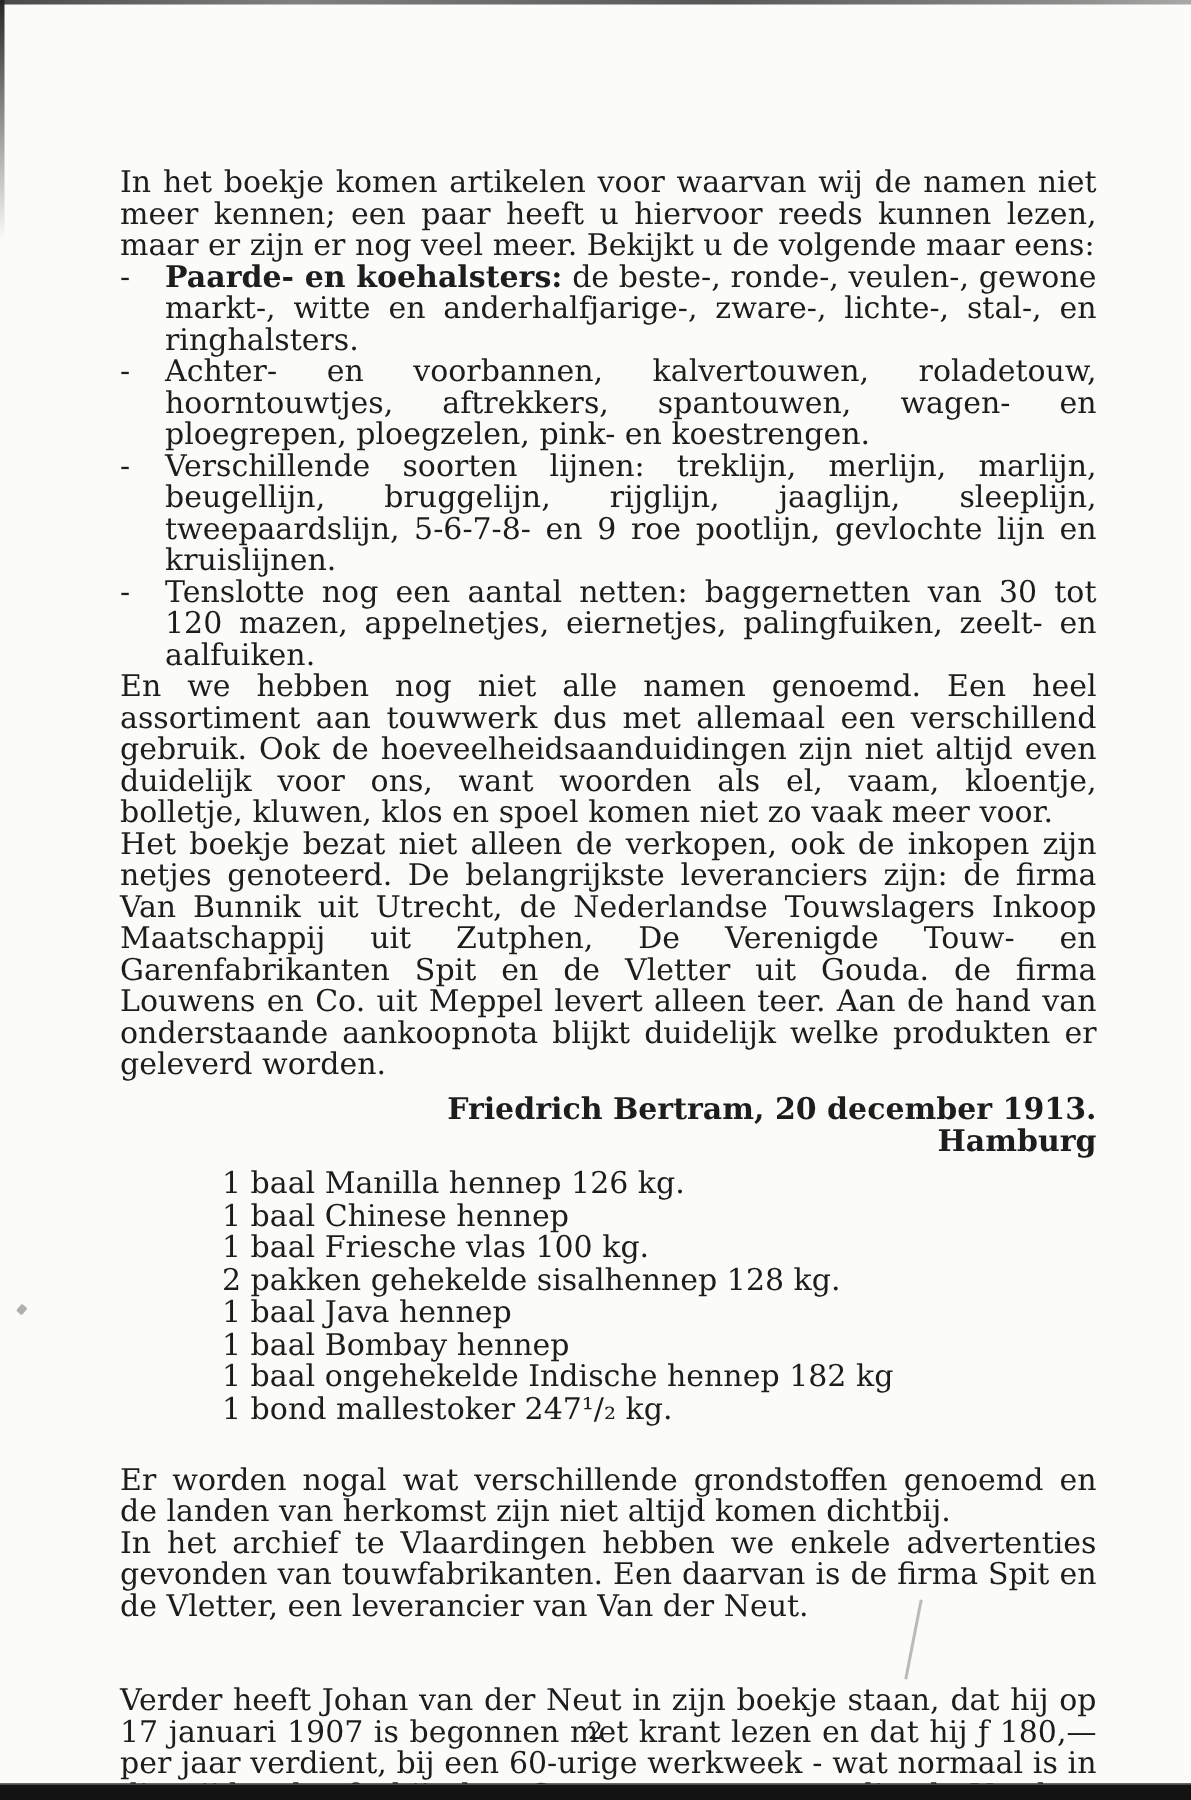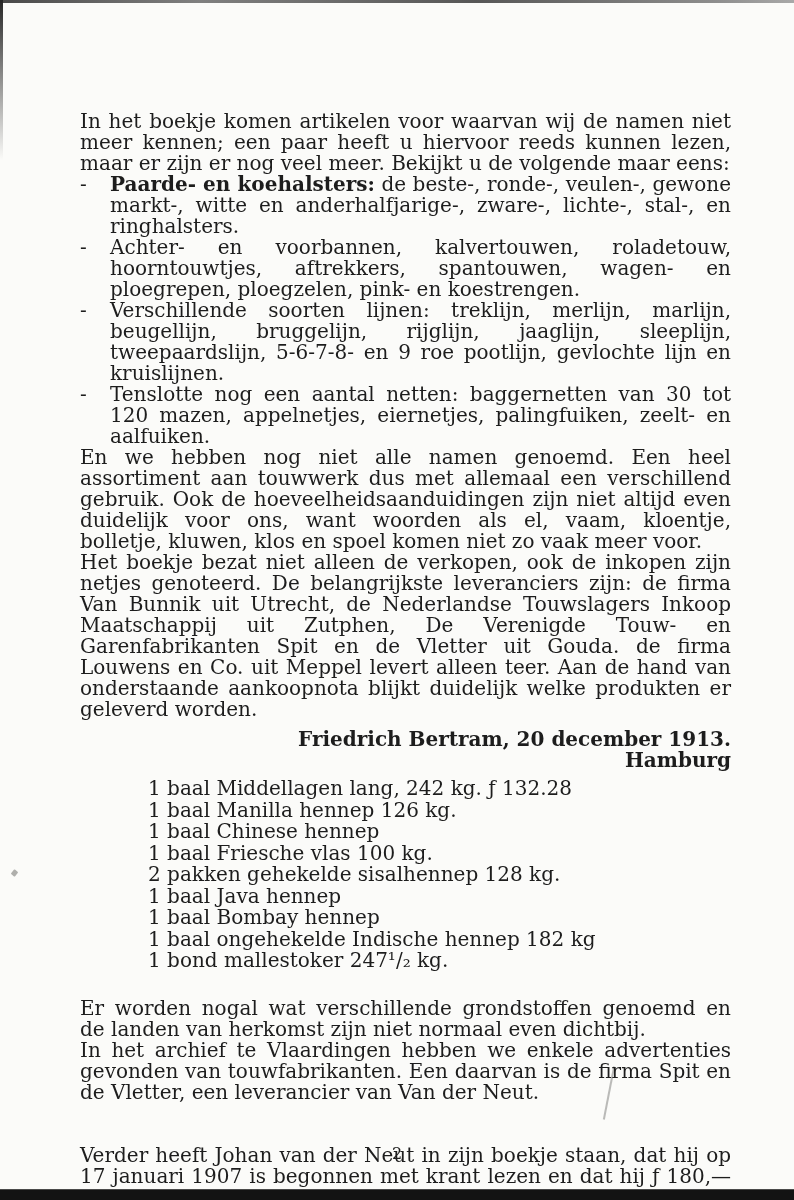--- a/index.html
+++ b/index.html
@@ -104,32 +104,31 @@
     <p class="para">En we hebben nog niet alle namen genoemd. Een heel assortiment aan touwwerk dus met allemaal een verschillend gebruik. Ook de hoeveelheidsaanduidingen zijn niet altijd even duidelijk voor ons, want woorden als el, vaam, kloentje, bolletje, kluwen, klos en spoel komen niet zo vaak meer voor.</p>
 
     <p class="para">Het boekje bezat niet alleen de verkopen, ook de inkopen zijn netjes genoteerd. De belangrijkste leveranciers zijn: de firma Van Bunnik uit Utrecht, de Nederlandse Touwslagers Inkoop Maatschappij uit Zutphen, De Verenigde Touw- en Garenfabrikanten Spit en de Vletter uit Gouda. de firma Louwens en Co. uit Meppel levert alleen teer. Aan de hand van onderstaande aankoopnota blijkt duidelijk welke produkten er geleverd worden.</p>
 
     <div class="heading-block">
       <div>Friedrich Bertram, 20 december 1913.</div>
       <div>Hamburg</div>
     </div>
 
     <div class="invoice-list">
-      <div>1 baal Middellagen lang, 242 kg. ƒ 132.28</div>
       <div>1 baal Manilla hennep 126 kg.</div>
       <div>1 baal Chinese hennep</div>
       <div>1 baal Friesche vlas 100 kg.</div>
       <div>2 pakken gehekelde sisalhennep 128 kg.</div>
       <div>1 baal Java hennep</div>
       <div>1 baal Bombay hennep</div>
       <div>1 baal ongehekelde Indische hennep 182 kg</div>
       <div>1 bond mallestoker 247¹/₂ kg.</div>
     </div>
 
-    <p class="para gap-large">Er worden nogal wat verschillende grondstoffen genoemd en de landen van herkomst zijn niet normaal even dichtbij.</p>
+    <p class="para gap-large">Er worden nogal wat verschillende grondstoffen genoemd en de landen van herkomst zijn niet altijd komen dichtbij.</p>
 
     <p class="para">In het archief te Vlaardingen hebben we enkele advertenties gevonden van touwfabrikanten. Een daarvan is de firma Spit en de Vletter, een leverancier van Van der Neut.</p>
 
     <p class="para gap-large" style="margin-top:42px;">Verder heeft Johan van der Neut in zijn boekje staan, dat hij op 17 januari 1907 is begonnen met krant lezen en dat hij ƒ 180,— per jaar verdient, bij een 60-urige werkweek - wat normaal is in die tijd - heeft hij dan 6 cent per uur verdiend. Vandaar waarschijnlijk grote vreugde al hij schrijft, dat hij over het eerste halfjaar van 1908 10 cent per uur heeft verdiend.</p>
 
   </div>
 
   <div class="page-number">2</div>
 
   <div class="edge-bottom"></div>

